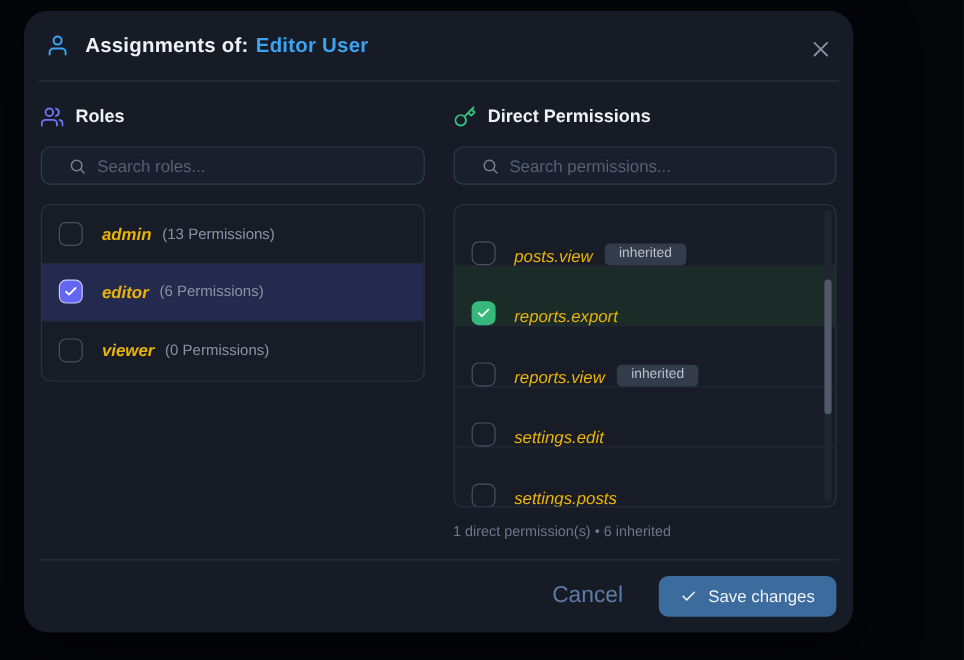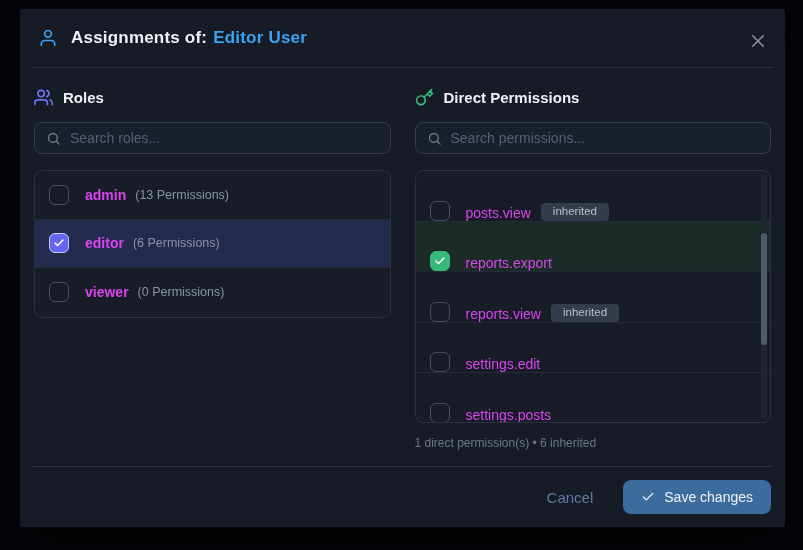--- a/index.html
+++ b/index.html
@@ -6,23 +6,23 @@
   html, body { width: 803px; height: 550px; }
   body {
     background: #05060a;
     font-family: "Liberation Sans", sans-serif;
     position: relative;
     overflow: hidden;
   }
   .modal {
     position: absolute;
     left: 20px; top: 9px;
-    width: 765px; height: 518px;
+    width: 691px; height: 518px;
     background: #161b26;
-    border-radius: 2px;
+    border-radius: 20px;
     box-shadow: 0 20px 50px rgba(0,0,0,0.6);
   }
   
   .modal-header {
     height: 58px;
     display: flex;
     align-items: center;
     gap: 13px;
     padding: 0 18px;
   }
@@ -49,21 +49,21 @@
     font-size: 15px; font-weight: 700; color: #eef1f6;
   }
   .panel-title svg { width: 19px; height: 19px; display: block; }
   .search-box {
     margin-top: 15px;
     height: 32px;
     background: #1a1f2d;
     border: 1px solid #333b4d;
     border-radius: 8px;
     display: flex; align-items: center; gap: 9px;
-    padding: 0 11px;
+    padding: 0 22px;
   }
   .search-box svg { width: 15px; height: 15px; flex: 0 0 auto; }
   .search-box input {
     background: transparent; border: none; outline: none;
     color: #cfd5e0; font-size: 14px; width: 100%;
     font-family: "Liberation Sans", sans-serif;
   }
   .search-box input::placeholder { color: #566074; }
   .list {
     margin-top: 16px;
@@ -91,21 +91,21 @@
     border: 1.5px solid #49505f;
     border-radius: 6px;
     flex: 0 0 auto;
     display: flex; align-items: center; justify-content: center;
     background: transparent;
   }
   .checkbox svg { width: 12px; height: 12px; display: none; }
   .checkbox.checked svg { display: block; }
   .checkbox.checked.indigo { background: #6366f0; border-color: #c7c9fb; }
   .checkbox.checked.green  { background: #37b97c; border-color: #37b97c; }
-  .row-name { font-size: 14px; color: #d946ef; margin-left: 16px; }
+  .row-name { font-size: 14px; color: #eab308; margin-left: 16px; font-style: italic; }
   .roles-list .row-name { font-weight: 600; }
   .row-detail { font-size: 12.5px; color: #8a92a3; margin-left: 9px; }
   .badge {
     margin-left: 10px;
     font-size: 11.5px;
     color: #b9c0cc;
     background: #343b4a;
     border-radius: 4px;
     padding: 3px 12px;
     line-height: 1;
@@ -125,21 +125,21 @@
   .modal-footer {
     position: absolute; left: 12px; right: 12px; bottom: 0;
     height: 61px;
     border-top: 1px solid #2b3140;
     display: flex; align-items: center; justify-content: flex-end;
     gap: 30px;
     padding-right: 2px;
   }
   .cancel-btn {
     background: none; border: none; cursor: pointer;
-    font-size: 15px; color: #5e7aa6;
+    font-size: 19px; color: #5e7aa6;
     font-family: "Liberation Sans", sans-serif;
   }
   .save-btn {
     height: 34px;
     padding: 0 18px;
     background: #3c6b9e;
     border: none; border-radius: 8px; cursor: pointer;
     display: flex; align-items: center; gap: 9px;
     color: #eef2f8; font-size: 14px;
     font-family: "Liberation Sans", sans-serif;

